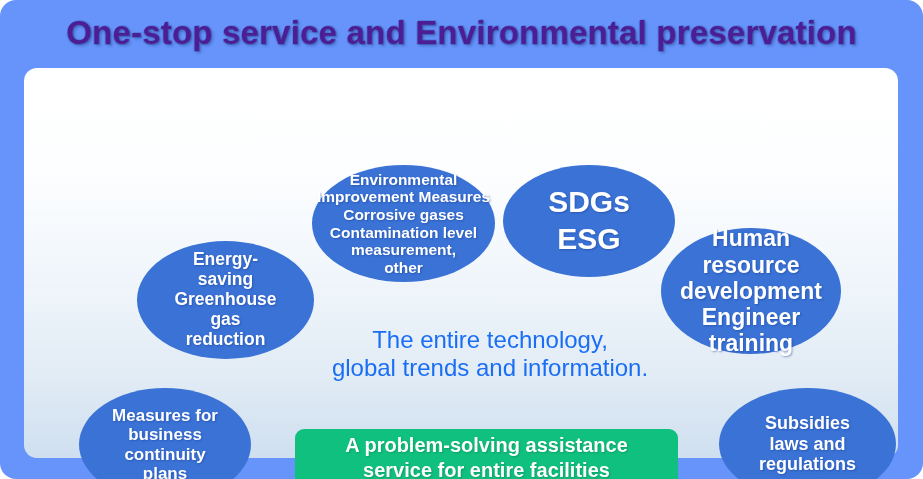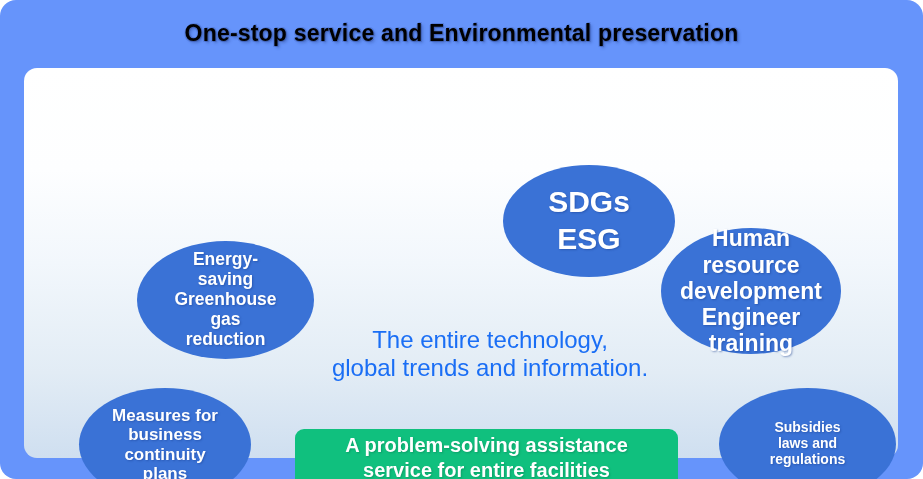--- a/index.html
+++ b/index.html
@@ -26,23 +26,23 @@
     position: absolute;
     left: 0;
     top: 0;
     width: 923px;
     height: 66px;
     display: flex;
     align-items: center;
     justify-content: center;
   }
   .banner-title {
-    font-size: 23px;
-    font-weight: bold;
-    color: #000000;
+    font-size: 33px;
+    font-weight: bold;
+    color: #4c1d95;
     letter-spacing: 0.2px;
     white-space: nowrap;
     text-shadow:
        1px  1px 0 rgba(60,90,170,0.55),
       -1px  1px 0 rgba(60,90,170,0.35),
        1px -1px 0 rgba(60,90,170,0.35),
        2px  2px 3px rgba(40,70,150,0.45);
   }
 
   
@@ -89,21 +89,21 @@
   #bubble-energy          { left: 113px; top: 173px; width: 177px; height: 118px; }
   #bubble-energy .bubble-label { font-size: 17.5px; }
 
   #bubble-human           { left: 637px; top: 160px; width: 180px; height: 126px; }
   #bubble-human .bubble-label { font-size: 23px; }
 
   #bubble-bcp             { left:  55px; top: 320px; width: 172px; height: 113px; }
   #bubble-bcp .bubble-label { font-size: 17px; }
 
   #bubble-subsidies       { left: 695px; top: 320px; width: 177px; height: 112px; }
-  #bubble-subsidies .bubble-label { font-size: 14px; }
+  #bubble-subsidies .bubble-label { font-size: 18px; }
 
   
   .center-block {
     position: absolute;
     left: 231px;
     top: 256px;
     width: 470px;
     text-align: center;
   }
   .headline {
@@ -148,20 +148,28 @@
 <body>
 
 <div id="infographic">
 
   <div class="banner">
     <div class="banner-title">One-stop service and Environmental preservation</div>
   </div>
 
   <div class="panel">
 
+    <div class="bubble" id="bubble-environmental">
+      <div class="bubble-label">Environmental
+Improvement Measures
+Corrosive gases
+Contamination level
+measurement,
+other</div>
+    </div>
 
     <div class="bubble" id="bubble-sdgs">
       <div class="bubble-label">SDGs
 ESG</div>
     </div>
 
     <div class="bubble" id="bubble-energy">
       <div class="bubble-label">Energy-
 saving
 Greenhouse

